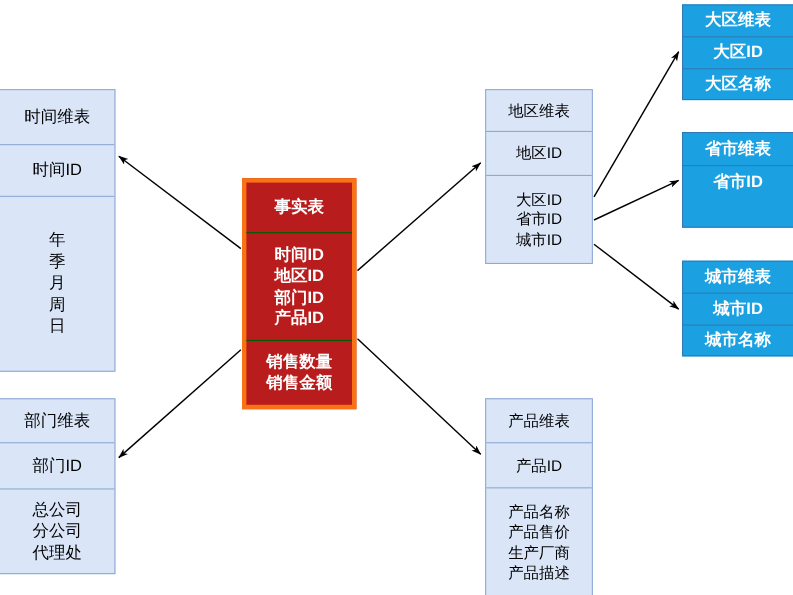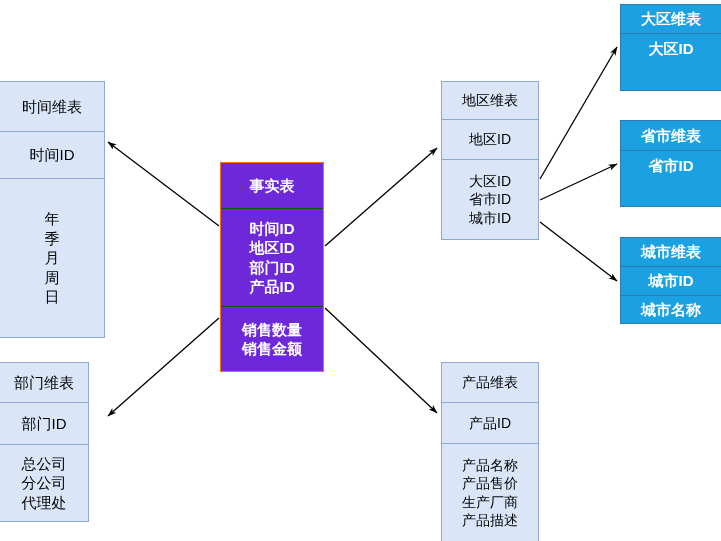--- a/index.html
+++ b/index.html
@@ -36,22 +36,22 @@
     color: #000000;
   }
   .tbl.light .sect {
     border-bottom: 1px solid #8ea9d4;
   }
   .tbl.light .sect:last-child {
     border-bottom: none;
   }
   
   .tbl.green {
-    background: #6d28d9;
-    border: 1px solid #f97316;
+    background: #b91c1c;
+    border: 4px solid #f97316;
     color: #ffffff;
   }
   .tbl.green .sect {
     border-bottom: 1px solid #005c00;
   }
   .tbl.green .sect:last-child {
     border-bottom: none;
   }
   
   .tbl.blue {
@@ -152,21 +152,21 @@
     <div class="sect" style="height:40px;">
       <div class="line fs14">地区ID</div>
     </div>
     <div class="sect" style="flex:1 1 auto;">
       <div class="line fs14">大区ID</div>
       <div class="line fs14">省市ID</div>
       <div class="line fs14">城市ID</div>
     </div>
   </div>
 
-  <div class="tbl light" style="left:-1px; top:362px; width:90px; height:160px;">
+  <div class="tbl light" style="left:-1px; top:362px; width:106px; height:160px;">
     <div class="sect" style="height:40px;">
       <div class="line fs15">部门维表</div>
     </div>
     <div class="sect" style="height:42px;">
       <div class="line fs15">部门ID</div>
     </div>
     <div class="sect" style="flex:1 1 auto;">
       <div class="line fs15">总公司</div>
       <div class="line fs15">分公司</div>
       <div class="line fs15">代理处</div>
@@ -188,20 +188,23 @@
     </div>
   </div>
 
   <div class="tbl blue" style="left:620px; top:4px; width:102px; height:87px;">
     <div class="sect" style="height:29px;">
       <div class="line fs15">大区维表</div>
     </div>
     <div class="sect" style="height:29px;">
       <div class="line fs15">大区ID</div>
     </div>
+    <div class="sect" style="flex:1 1 auto;">
+      <div class="line fs15">大区名称</div>
+    </div>
   </div>
 
   <div class="tbl blue" style="left:620px; top:120px; width:102px; height:87px;">
     <div class="sect" style="height:30px;">
       <div class="line fs15">省市维表</div>
     </div>
     <div class="sect" style="height:29px;">
       <div class="line fs15">省市ID</div>
     </div>
   </div>

